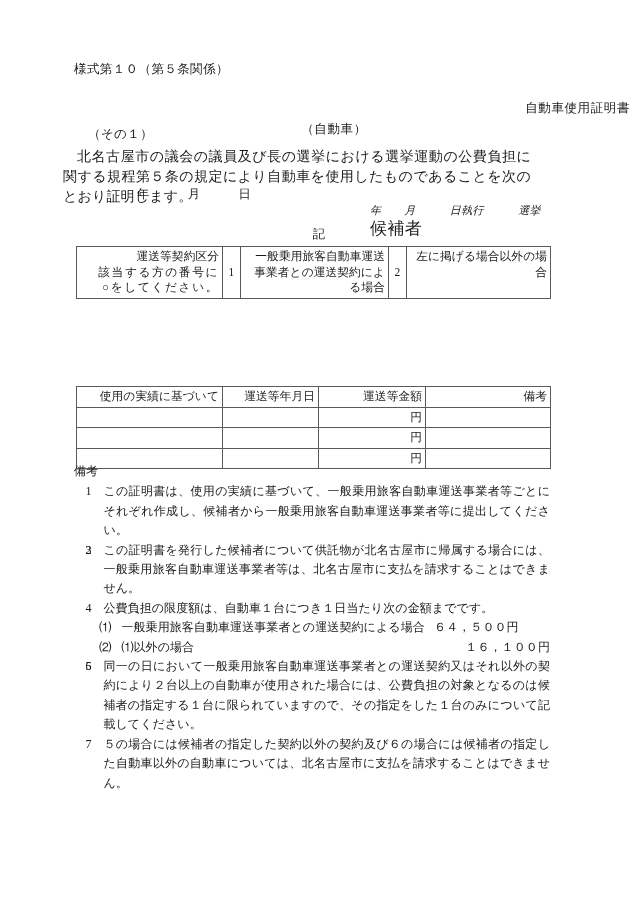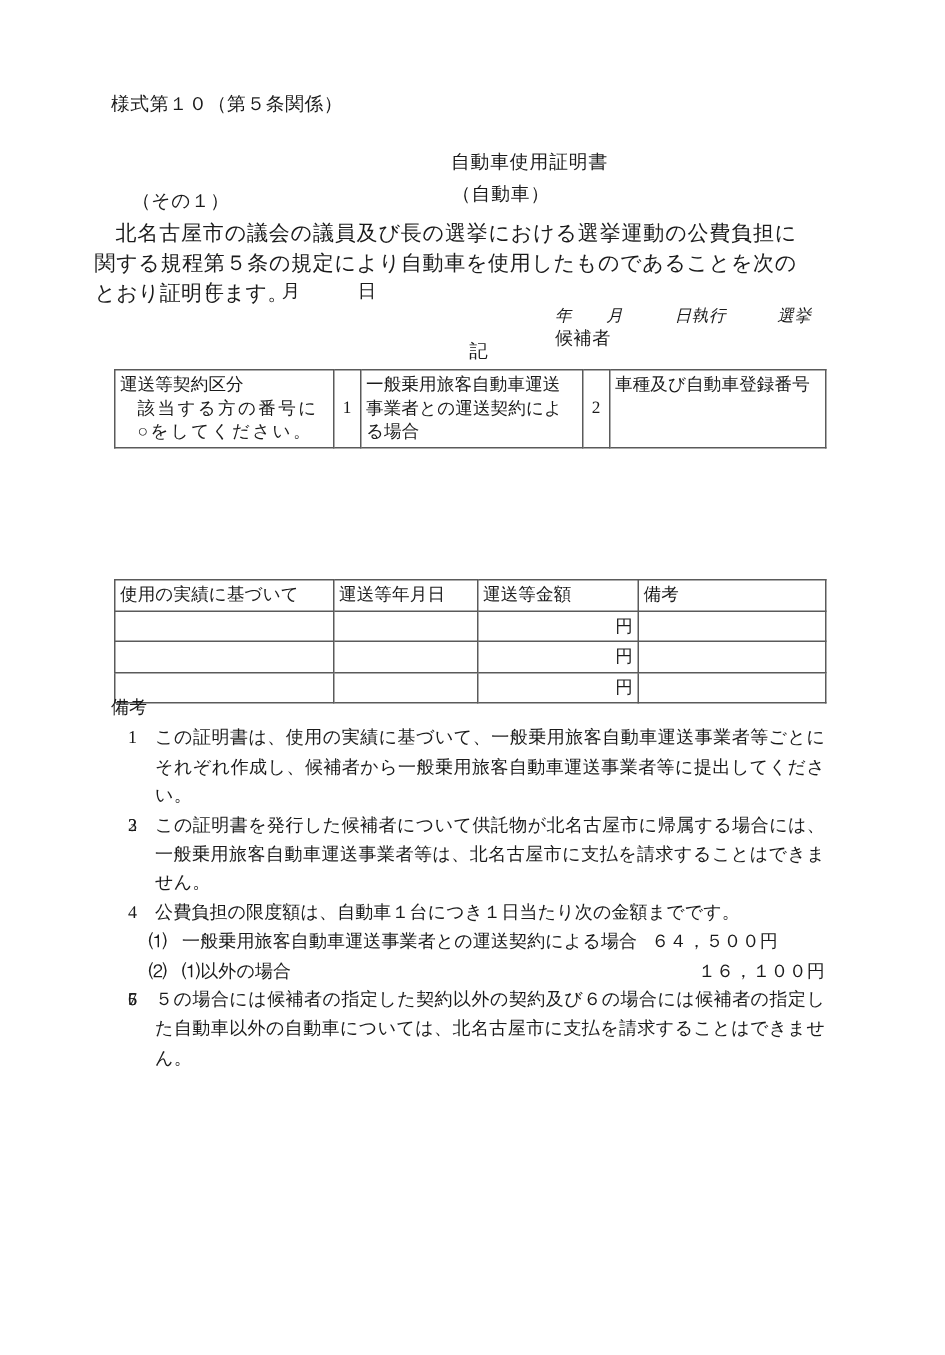--- a/index.html
+++ b/index.html
@@ -38,21 +38,21 @@
     font-size: 12.5px;
     letter-spacing: 0.4px;
     white-space: nowrap;
     margin-top: 45px;
   }
   .doc-title {
     position: absolute;
     left: 0;
     top: 100px;
     width: 630px;
-    text-align: center;
+    text-align: right;
     font-size: 12.5px;
     letter-spacing: 0.6px;
     padding-left: 76px;
     box-sizing: border-box;
     white-space: nowrap;
   }
   .doc-subtitle {
     position: absolute;
     left: 0;
     top: 121px;
@@ -92,21 +92,21 @@
     top: 203px;
     font-size: 11px;
     white-space: pre;
     letter-spacing: 0.4px;
     font-style: italic;
   }
   .candidate-line {
     position: absolute;
     left: 370px;
     top: 217px;
-    font-size: 12px;
+    font-size: 17px;
     white-space: pre;
     letter-spacing: 0.4px;
   }
   .ki-mark {
     position: absolute;
     left: 0;
     top: 226px;
     width: 630px;
     text-align: center;
     font-size: 12.3px;
@@ -120,20 +120,21 @@
     border-collapse: collapse;
     font-size: 11.7px;
     line-height: 15.5px;
     table-layout: fixed;
   }
   .tbl td {
     border: 1px solid #5a5a5a;
     padding: 2px 3px;
     vertical-align: top;
     letter-spacing: 0.1px;
+    text-align: right;
   }
   .tbl td.mid { vertical-align: middle; }
   .tbl td.ctr { text-align: center; }
   .tbl td.rgt { text-align: right; }
 
   #contract-table { left: 76px; top: 246px; width: 474px; }
   #vehicle-table  { left: 76px; top: 386px; width: 474px; }
 
   .cell-head-line { display: block; }
   .cell-sub {
@@ -218,21 +219,21 @@
     </colgroup>
     <tbody>
       <tr>
         <td rowspan="1">
           <span class="cell-head-line">運送等契約区分</span>
           <span class="cell-sub">該当する方の番号に○をしてください。</span>
         </td>
         <td class="mid ctr num-cell">1</td>
         <td>一般乗用旅客自動車運送事業者との運送契約による場合</td>
         <td class="mid ctr num-cell">2</td>
-        <td>車種及び自動車登録番号</td>
+        <td>左に掲げる場合以外の場合</td>
       </tr>
     </tbody>
   </table>
 
   <table class="tbl" id="vehicle-table">
     <colgroup>
       <col style="width:146px">
       <col style="width:96px">
       <col style="width:107px">
       <col style="width:125px">
@@ -298,20 +299,21 @@
       <span>⑴以外の場合</span>
       <span class="amt">１６，１００円</span>
     </span>
 
     <span class="note-item">
       <span class="marker">5</span>
     </span>
 
     <span class="note-item">
       <span class="marker">6</span>
+      <span>同一の日において一般乗用旅客自動車運送事業者との運送契約又はそれ以外の契約により２台以上の自動車が使用された場合には、公費負担の対象となるのは候補者の指定する１台に限られていますので、その指定をした１台のみについて記載してください。</span>
     </span>
 
     <span class="note-item">
       <span class="marker">7</span>
       <span>５の場合には候補者の指定した契約以外の契約及び６の場合には候補者の指定した自動車以外の自動車については、北名古屋市に支払を請求することはできません。</span>
     </span>
   </div>
 
 </div>
 

